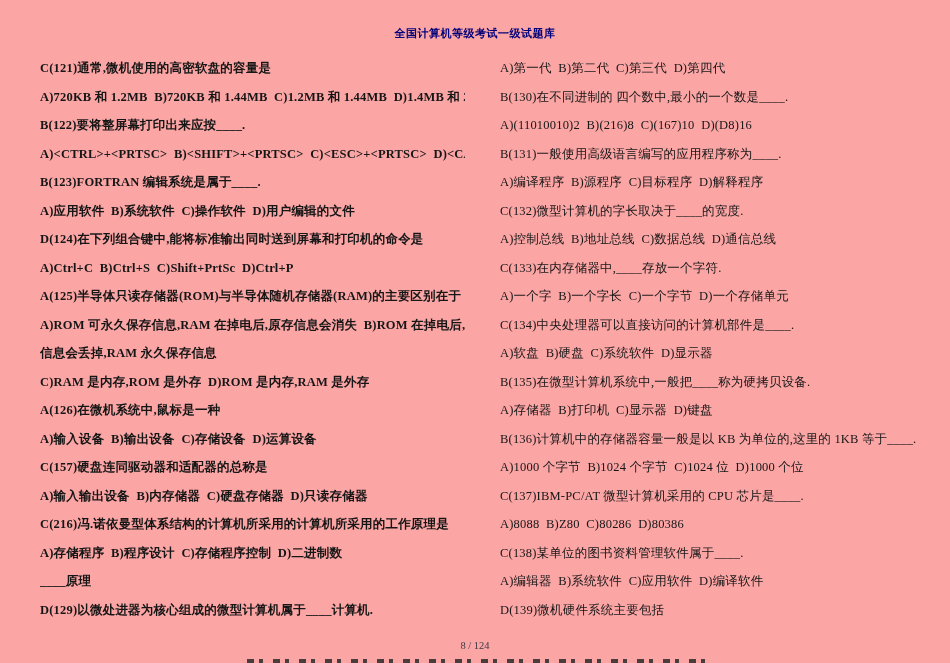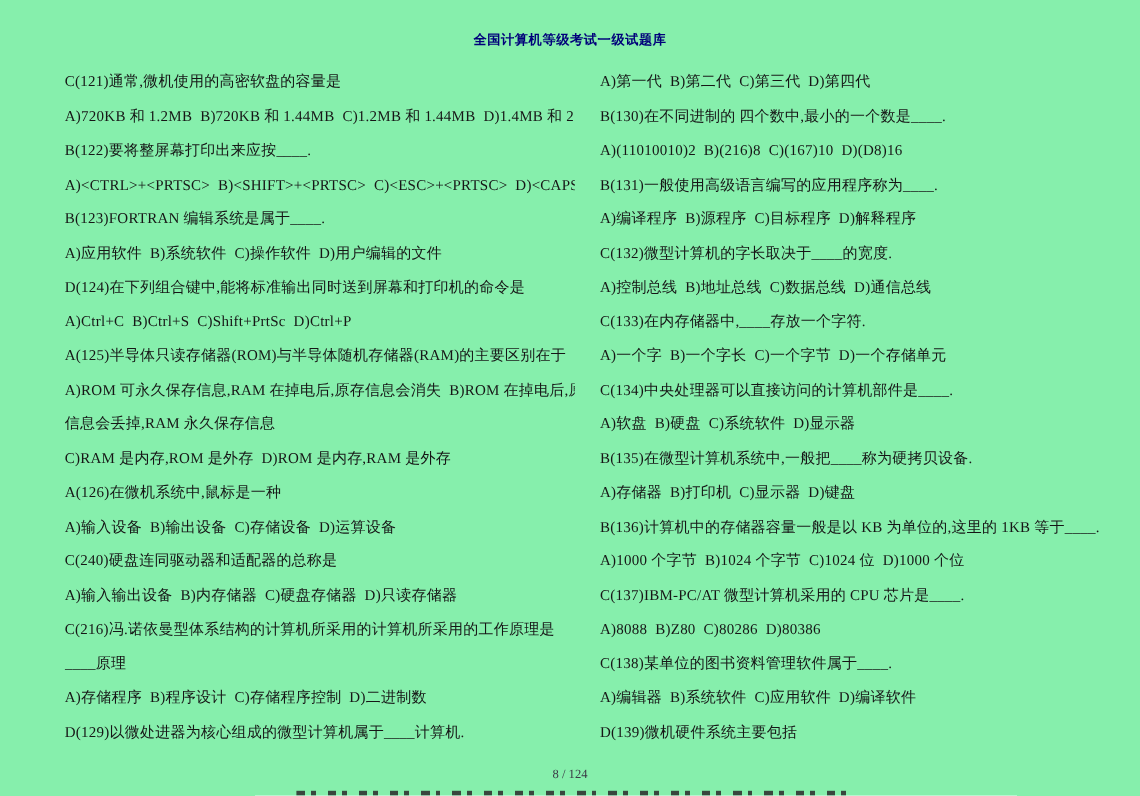--- a/index.html
+++ b/index.html
@@ -4,34 +4,34 @@
 <style>
   html, body { margin: 0; padding: 0; }
   body {
     width: 950px; height: 663px;
     background: #ffffff;
     font-family: "Liberation Serif", "DejaVu Serif", serif;
     overflow: hidden; position: relative;
   }
   .page {
     position: absolute; left: 0; top: 0;
-    width: 950px; height: 663px; background: #86efac;
+    width: 950px; height: 663px; background: #fca5a5;
   }
   .doc-title {
     position: absolute; left: 0; top: 26px; width: 950px;
     text-align: center;
     font-size: 11px; font-weight: bold;
     color: #00007a;
     letter-spacing: 0.5px;
   }
   .col {
     position: absolute; top: 54px;
     font-size: 12.5px; color: #161616;
   }
-  .col-left  { left: 54px;  width: 425px; }
+  .col-left  { left: 40px;  width: 425px; font-weight: bold; }
   .col-right { left: 478px; width: 468px; margin-left: 22px; }
   .line {
     height: 28.5px; line-height: 28.5px;
     white-space: pre; overflow: hidden;
     letter-spacing: 0.2px;
   }
   .page-number {
     position: absolute; left: 0; top: 605px; width: 950px;
     text-align: center;
     font-size: 10.5px; color: #3a3a46; margin-top: 35px;
@@ -64,25 +64,25 @@
     <div class="line">B(123)FORTRAN 编辑系统是属于____.</div>
     <div class="line">A)应用软件  B)系统软件  C)操作软件  D)用户编辑的文件</div>
     <div class="line">D(124)在下列组合键中,能将标准输出同时送到屏幕和打印机的命令是</div>
     <div class="line">A)Ctrl+C  B)Ctrl+S  C)Shift+PrtSc  D)Ctrl+P</div>
     <div class="line">A(125)半导体只读存储器(ROM)与半导体随机存储器(RAM)的主要区别在于</div>
     <div class="line">A)ROM 可永久保存信息,RAM 在掉电后,原存信息会消失  B)ROM 在掉电后,原存</div>
     <div class="line">信息会丢掉,RAM 永久保存信息</div>
     <div class="line">C)RAM 是内存,ROM 是外存  D)ROM 是内存,RAM 是外存</div>
     <div class="line">A(126)在微机系统中,鼠标是一种</div>
     <div class="line">A)输入设备  B)输出设备  C)存储设备  D)运算设备</div>
-    <div class="line">C(240)硬盘连同驱动器和适配器的总称是</div>
+    <div class="line">C(157)硬盘连同驱动器和适配器的总称是</div>
     <div class="line">A)输入输出设备  B)内存储器  C)硬盘存储器  D)只读存储器</div>
     <div class="line">C(216)冯.诺依曼型体系结构的计算机所采用的计算机所采用的工作原理是</div>
+    <div class="line">A)存储程序  B)程序设计  C)存储程序控制  D)二进制数</div>
     <div class="line">____原理</div>
-    <div class="line">A)存储程序  B)程序设计  C)存储程序控制  D)二进制数</div>
     <div class="line">D(129)以微处进器为核心组成的微型计算机属于____计算机.</div>
   </div>
 
   <div class="col col-right">
     <div class="line">A)第一代  B)第二代  C)第三代  D)第四代</div>
     <div class="line">B(130)在不同进制的 四个数中,最小的一个数是____.</div>
     <div class="line">A)(11010010)2  B)(216)8  C)(167)10  D)(D8)16</div>
     <div class="line">B(131)一般使用高级语言编写的应用程序称为____.</div>
     <div class="line">A)编译程序  B)源程序  C)目标程序  D)解释程序</div>
     <div class="line">C(132)微型计算机的字长取决于____的宽度.</div>

